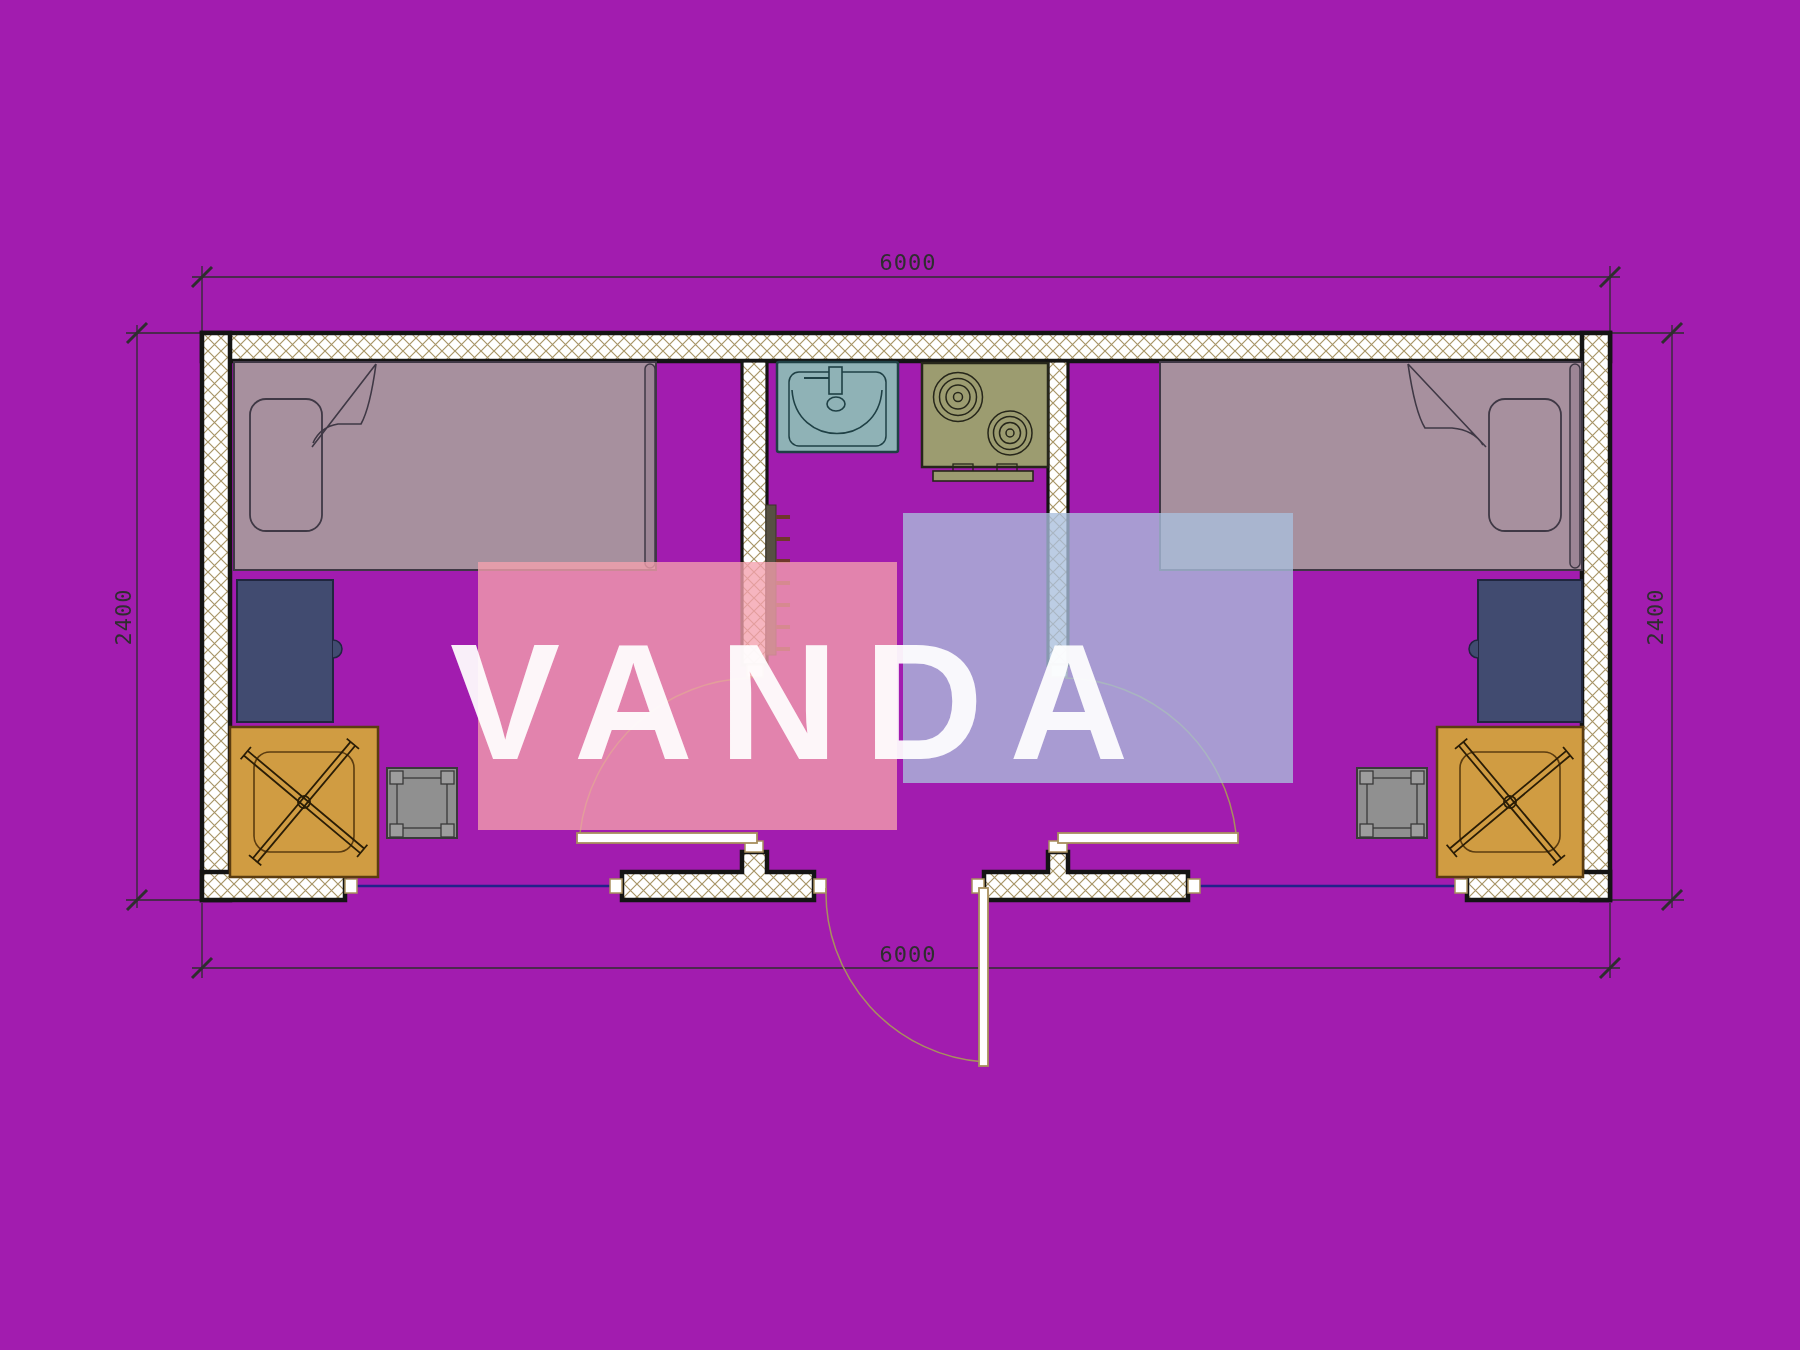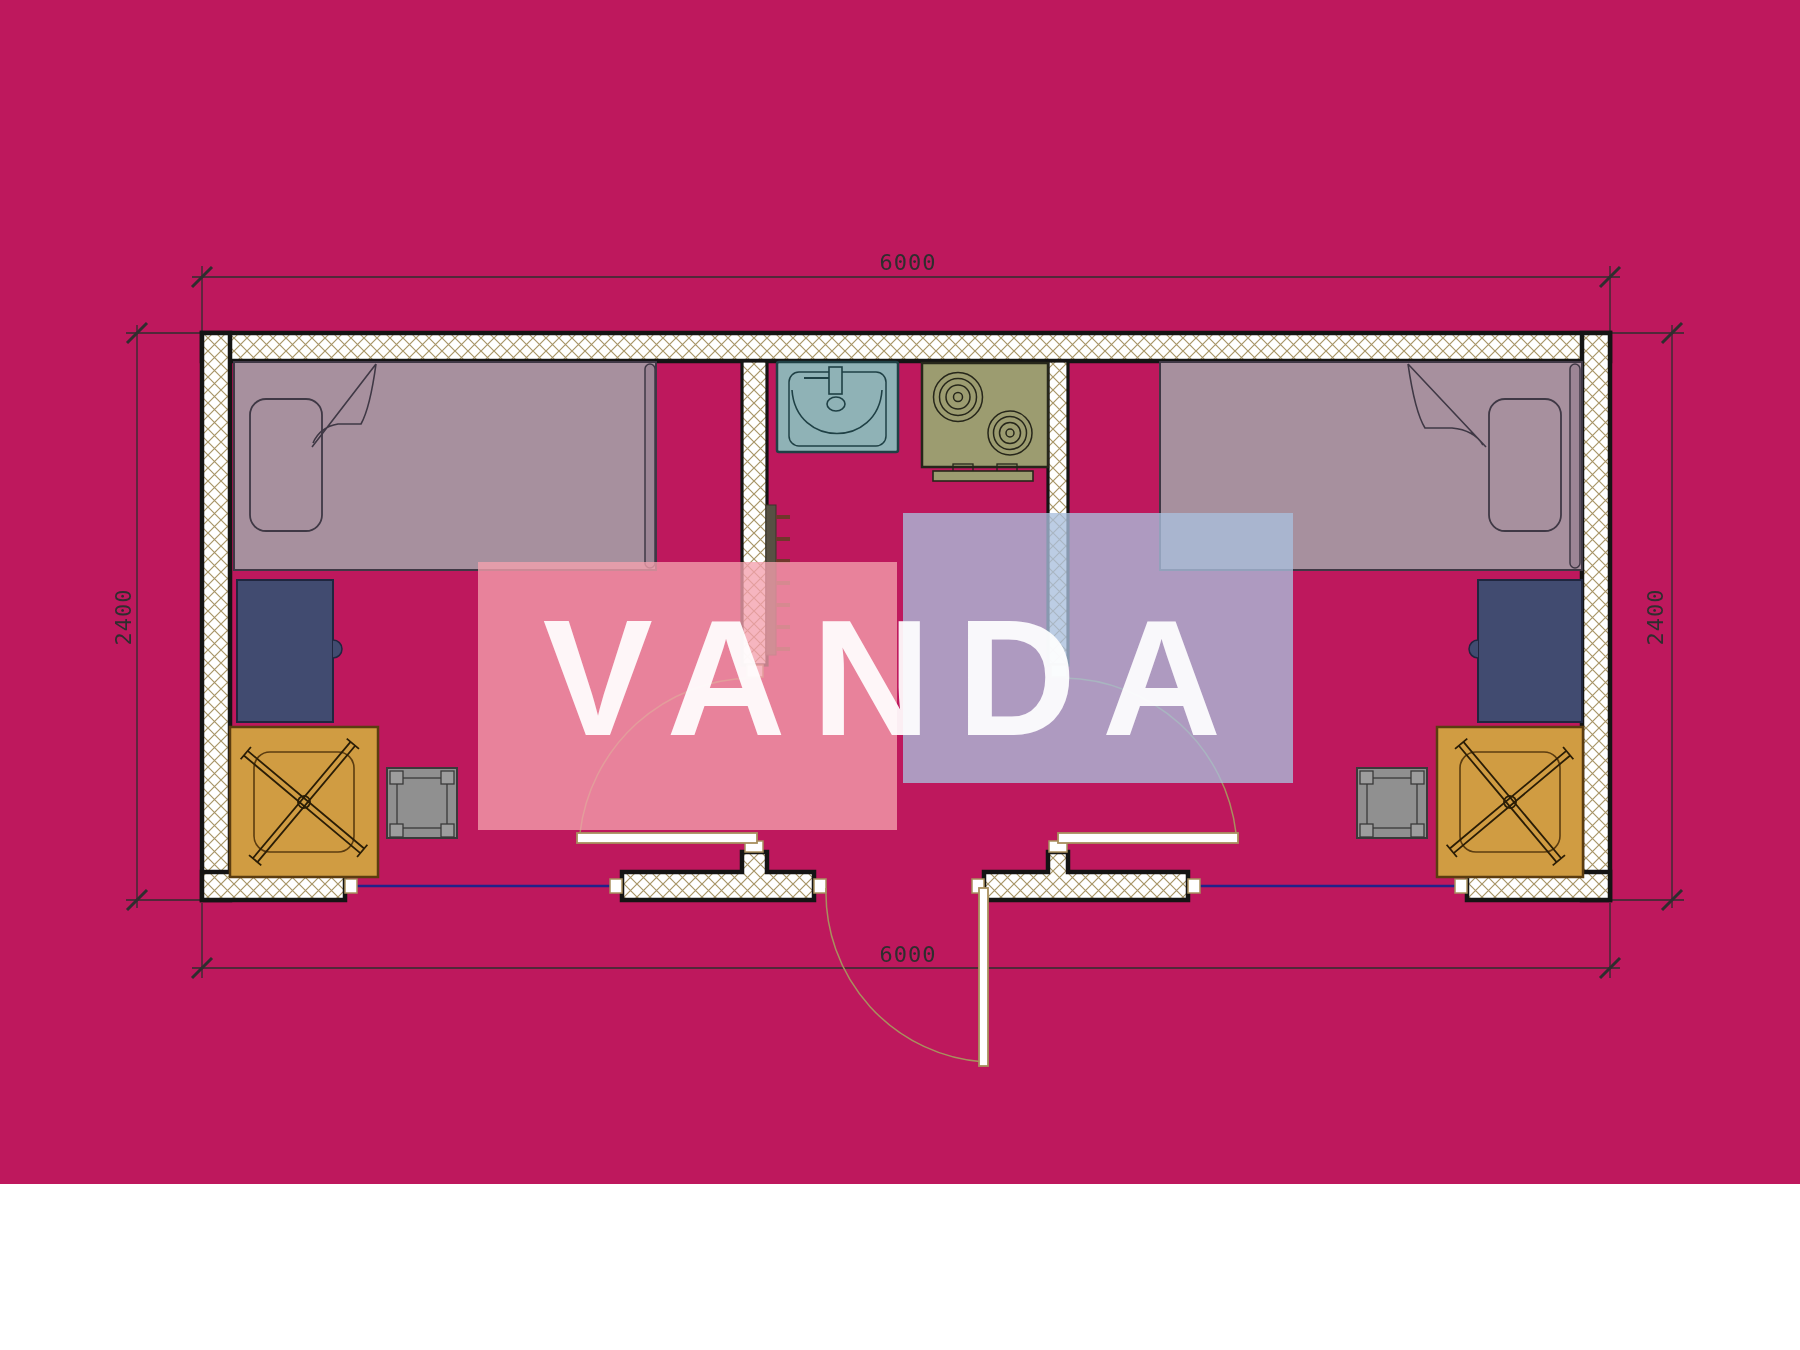--- a/index.html
+++ b/index.html
@@ -1,23 +1,23 @@
 <!DOCTYPE html>
 <html style="--wallline: #141414; --hatch: #a89567; --window: #22228a; --door: #a8905e; --dim: #2e2e2e; --bed: #a7909e; --bedborder: #3f3845; --bedstrip: #9c8595; --desk: #414b70; --deskborder: #20263f; --chair: #d09c42; --chairborder: #5b3c10; --chairline: #2a1d06; --stool: #909090; --stoolcorner: #9d9d9d; --stoolborder: #3a3a3a; --sink: #8fb2b6; --sinkline: #1f4045; --stove: #9c9c70; --stoveline: #26261a; --radiator: #575043; --radtick: #6f372b; --wmred: rgba(243,160,173,0.78); --wmblue: rgba(169,191,220,0.78); --wmtext: rgba(255,255,255,0.93);"><head>
 <meta charset="utf-8">
 <style>
   html,body{margin:0;padding:0;background:#fff;}
-  .stage{position:relative;width:1800px;height:1184px;background:#be185d;overflow:hidden;
+  .stage{position:relative;width:1800px;height:1350px;background:#a21caf;overflow:hidden;
          font-family:"Liberation Sans",sans-serif;}
   .stage svg{position:absolute;left:0;top:0;}
   .wm-block{position:absolute;}
   .wm-red{left:478px;top:562px;width:419px;height:268px;background:var(--wmred);}
   .wm-blue{left:903px;top:513px;width:390px;height:270px;background:var(--wmblue);}
-  .wm-text{position:absolute;left:450px;top:596px;width:890px;height:210px;
-           text-align:center;font-weight:bold;font-size:165px;line-height:165px;
+  .wm-text{position:absolute;left:450px;top:620px;width:890px;height:210px;
+           font-weight:bold;font-size:165px;line-height:165px;
            letter-spacing:26px;color:var(--wmtext);white-space:nowrap;}
   text.dim{font-family:"DejaVu Sans Mono","Liberation Mono",monospace;font-size:22px;
            fill:var(--dim);letter-spacing:1px;}
 </style>
 </head>
 <body>
 
 <div class="stage">
 
 <svg width="1800" height="1350" viewBox="0 0 1800 1350">

